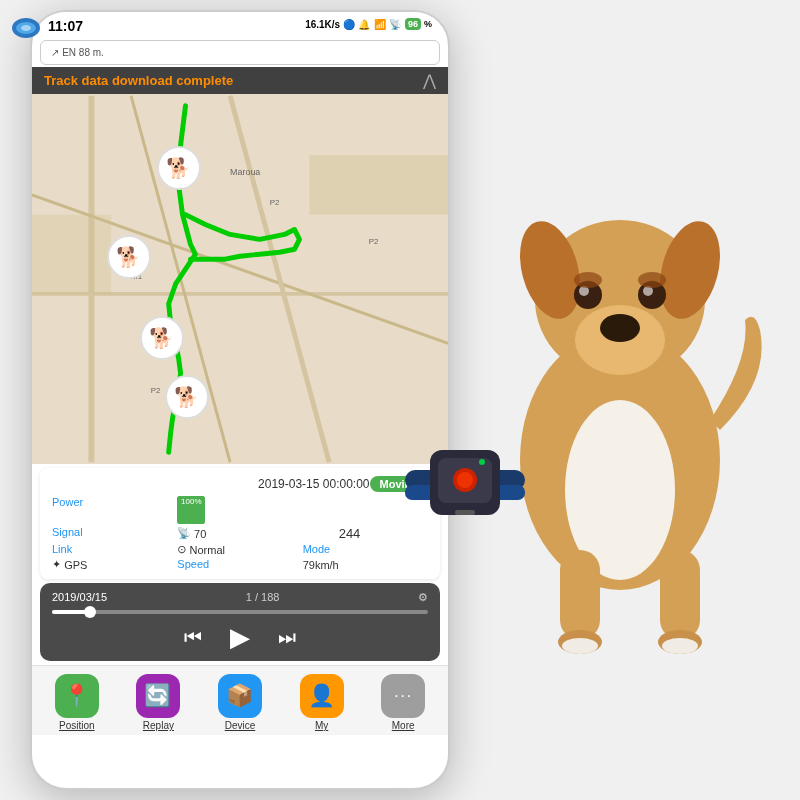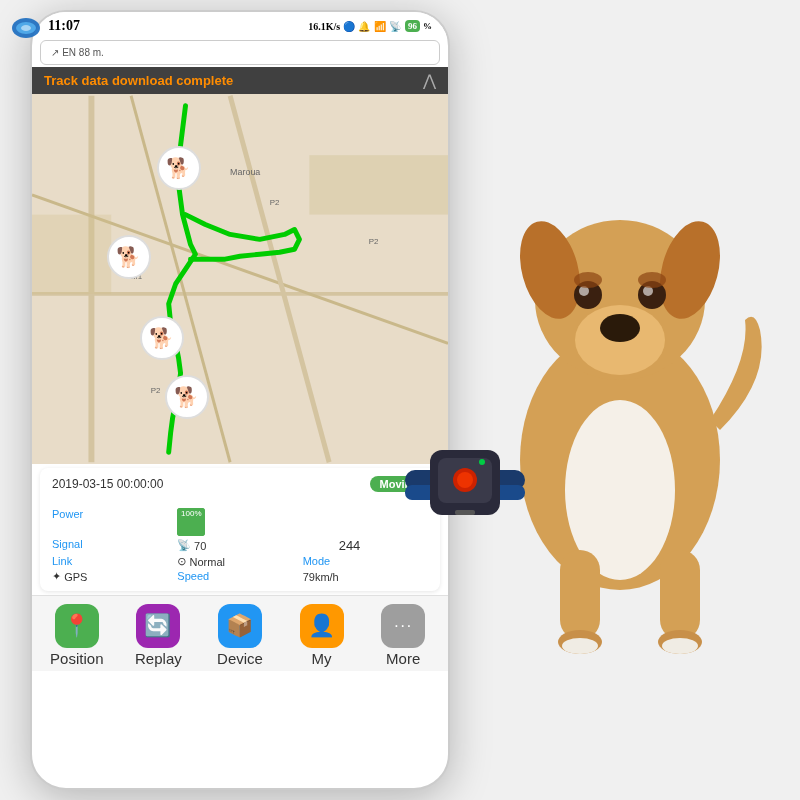--- a/index.html
+++ b/index.html
@@ -23,26 +23,25 @@
       border-radius: 36px;
       box-shadow: 0 8px 40px rgba(0,0,0,0.25);
       overflow: hidden;
       border: 2px solid #ccc;
     }
 
     
     .status-bar {
       display: flex;
       justify-content: space-between;
-      align-items: center;
+      align-items: flex-start;
       padding: 6px 16px 4px;
       background: #fff;
       font-size: 12px;
       font-weight: 600;
-      font-family: Liberation Serif, serif;
     }
     .status-time { font-size: 14px; font-weight: 700; }
     .status-icons { display: flex; align-items: center; gap: 3px; font-size: 10px; }
 
     
     .location-bar {
       background: #fff;
       border: 1px solid #ccc;
       margin: 2px 8px;
       border-radius: 6px;
@@ -83,23 +82,23 @@
     
     .info-card {
       background: #fff;
       margin: 4px 8px;
       border-radius: 8px;
       padding: 8px 12px;
       box-shadow: 0 1px 4px rgba(0,0,0,0.1);
     }
     .info-card-header {
       display: flex;
-      justify-content: space-between;
-      align-items: center;
-      margin-bottom: 16px;
+      justify-content: flex-end;
+      align-items: center;
+      margin-bottom: 4px;
     }
     .info-datetime { font-size: 12px; color: #333; }
     .info-status-badge {
       background: #4CAF50;
       color: #fff;
       padding: 2px 10px;
       border-radius: 12px;
       font-size: 11px;
       font-weight: 600;
     }
@@ -206,22 +205,23 @@
     .nav-icon-wrap {
       width: 44px;
       height: 44px;
       border-radius: 12px;
       display: flex;
       align-items: center;
       justify-content: center;
       font-size: 22px;
     }
     .nav-label {
-      font-size: 15px;
+      font-size: 10px;
       color: #333;
+      text-decoration: underline;
     }
     .nav-green { background: #4CAF50; }
     .nav-purple { background: #9C27B0; }
     .nav-blue { background: #2196F3; }
     .nav-orange { background: #FF9800; }
     .nav-gray { background: #9e9e9e; }
 
     
     .dog-image {
       position: absolute;
@@ -360,20 +360,42 @@
       <span class="info-value">
         <span>✦</span>
         <span>GPS</span>
       </span>
 
       <span class="info-label">Speed</span>
       <span class="info-value">79km/h</span>
     </div>
   </div>
 
+  <div class="playback-bar">
+    <div class="playback-header">
+      <span class="playback-date">2019/03/15</span>
+      <span class="playback-count">1 / 188</span>
+      <span class="playback-gear">⚙</span>
+    </div>
+    <div class="playback-slider">
+      <div class="playback-slider-fill"></div>
+      <div class="playback-slider-thumb"></div>
+    </div>
+    <div class="playback-controls">
+      <button class="ctrl-btn" style="background:none;border:none;cursor:pointer;color:#fff;">
+        <span>⏮</span>
+      </button>
+      <button class="ctrl-btn ctrl-play" style="background:none;border:none;cursor:pointer;color:#fff;">
+        <span>▶</span>
+      </button>
+      <button class="ctrl-btn" style="background:none;border:none;cursor:pointer;color:#fff;">
+        <span>⏭</span>
+      </button>
+    </div>
+  </div>
 
   <div class="bottom-nav">
     <div class="nav-item">
       <div class="nav-icon-wrap nav-green">
         <span>📍</span>
       </div>
       <span class="nav-label">Position</span>
     </div>
     <div class="nav-item">
       <div class="nav-icon-wrap nav-purple">

